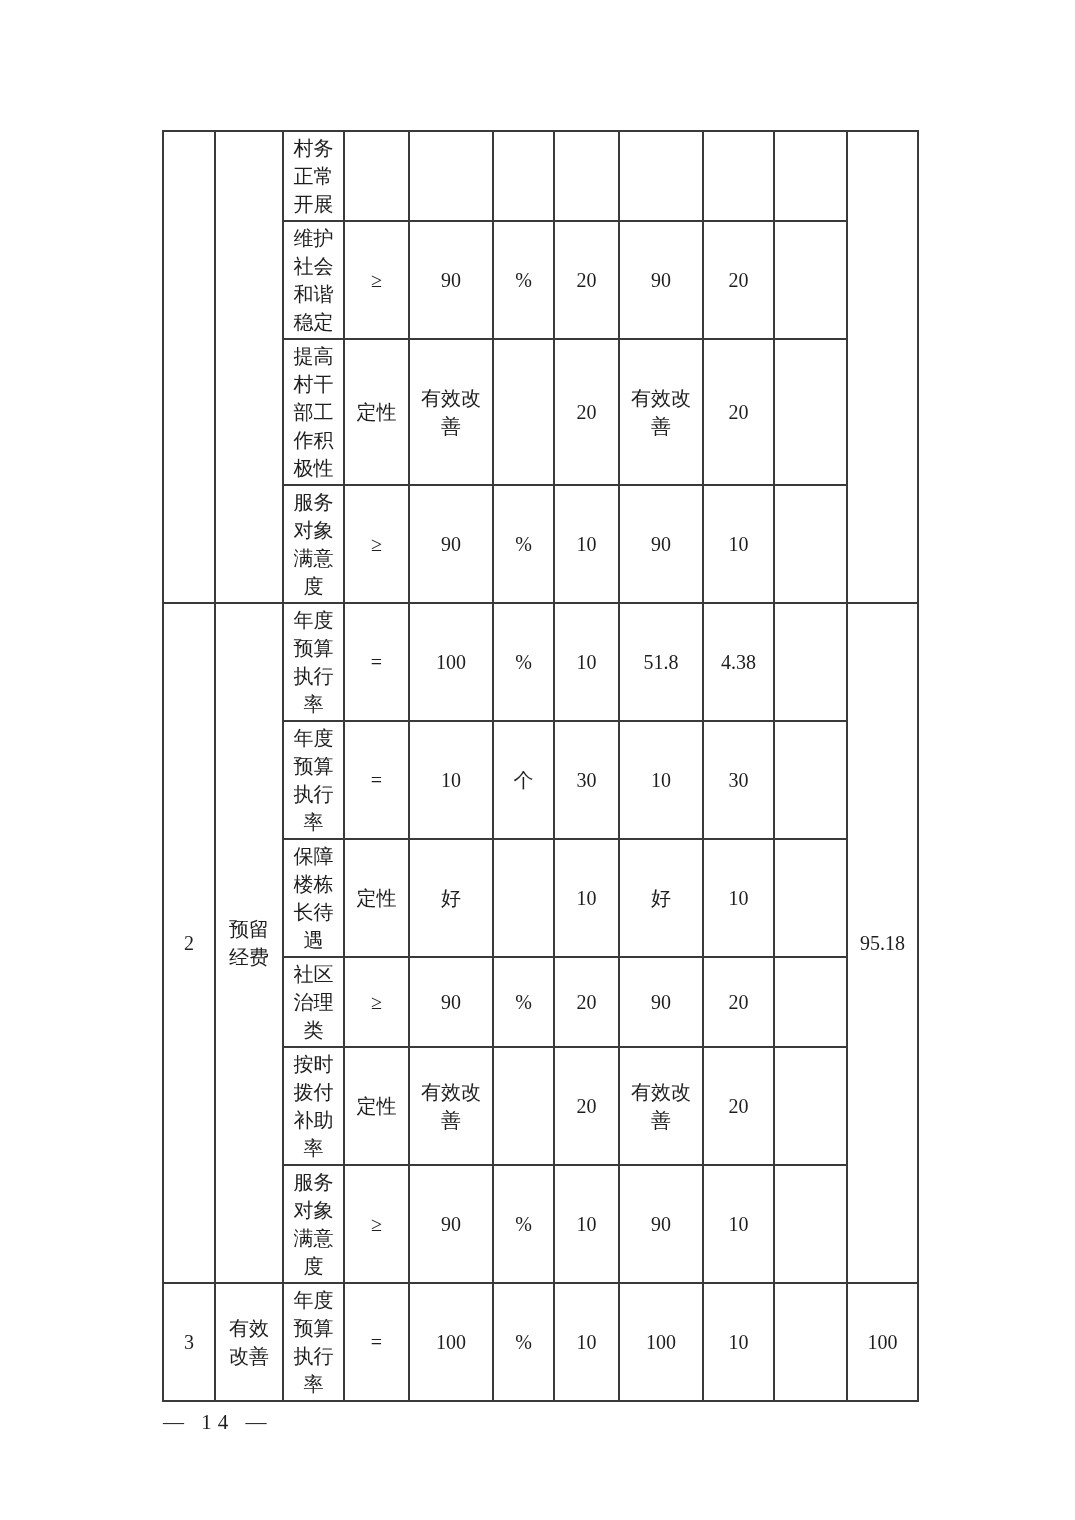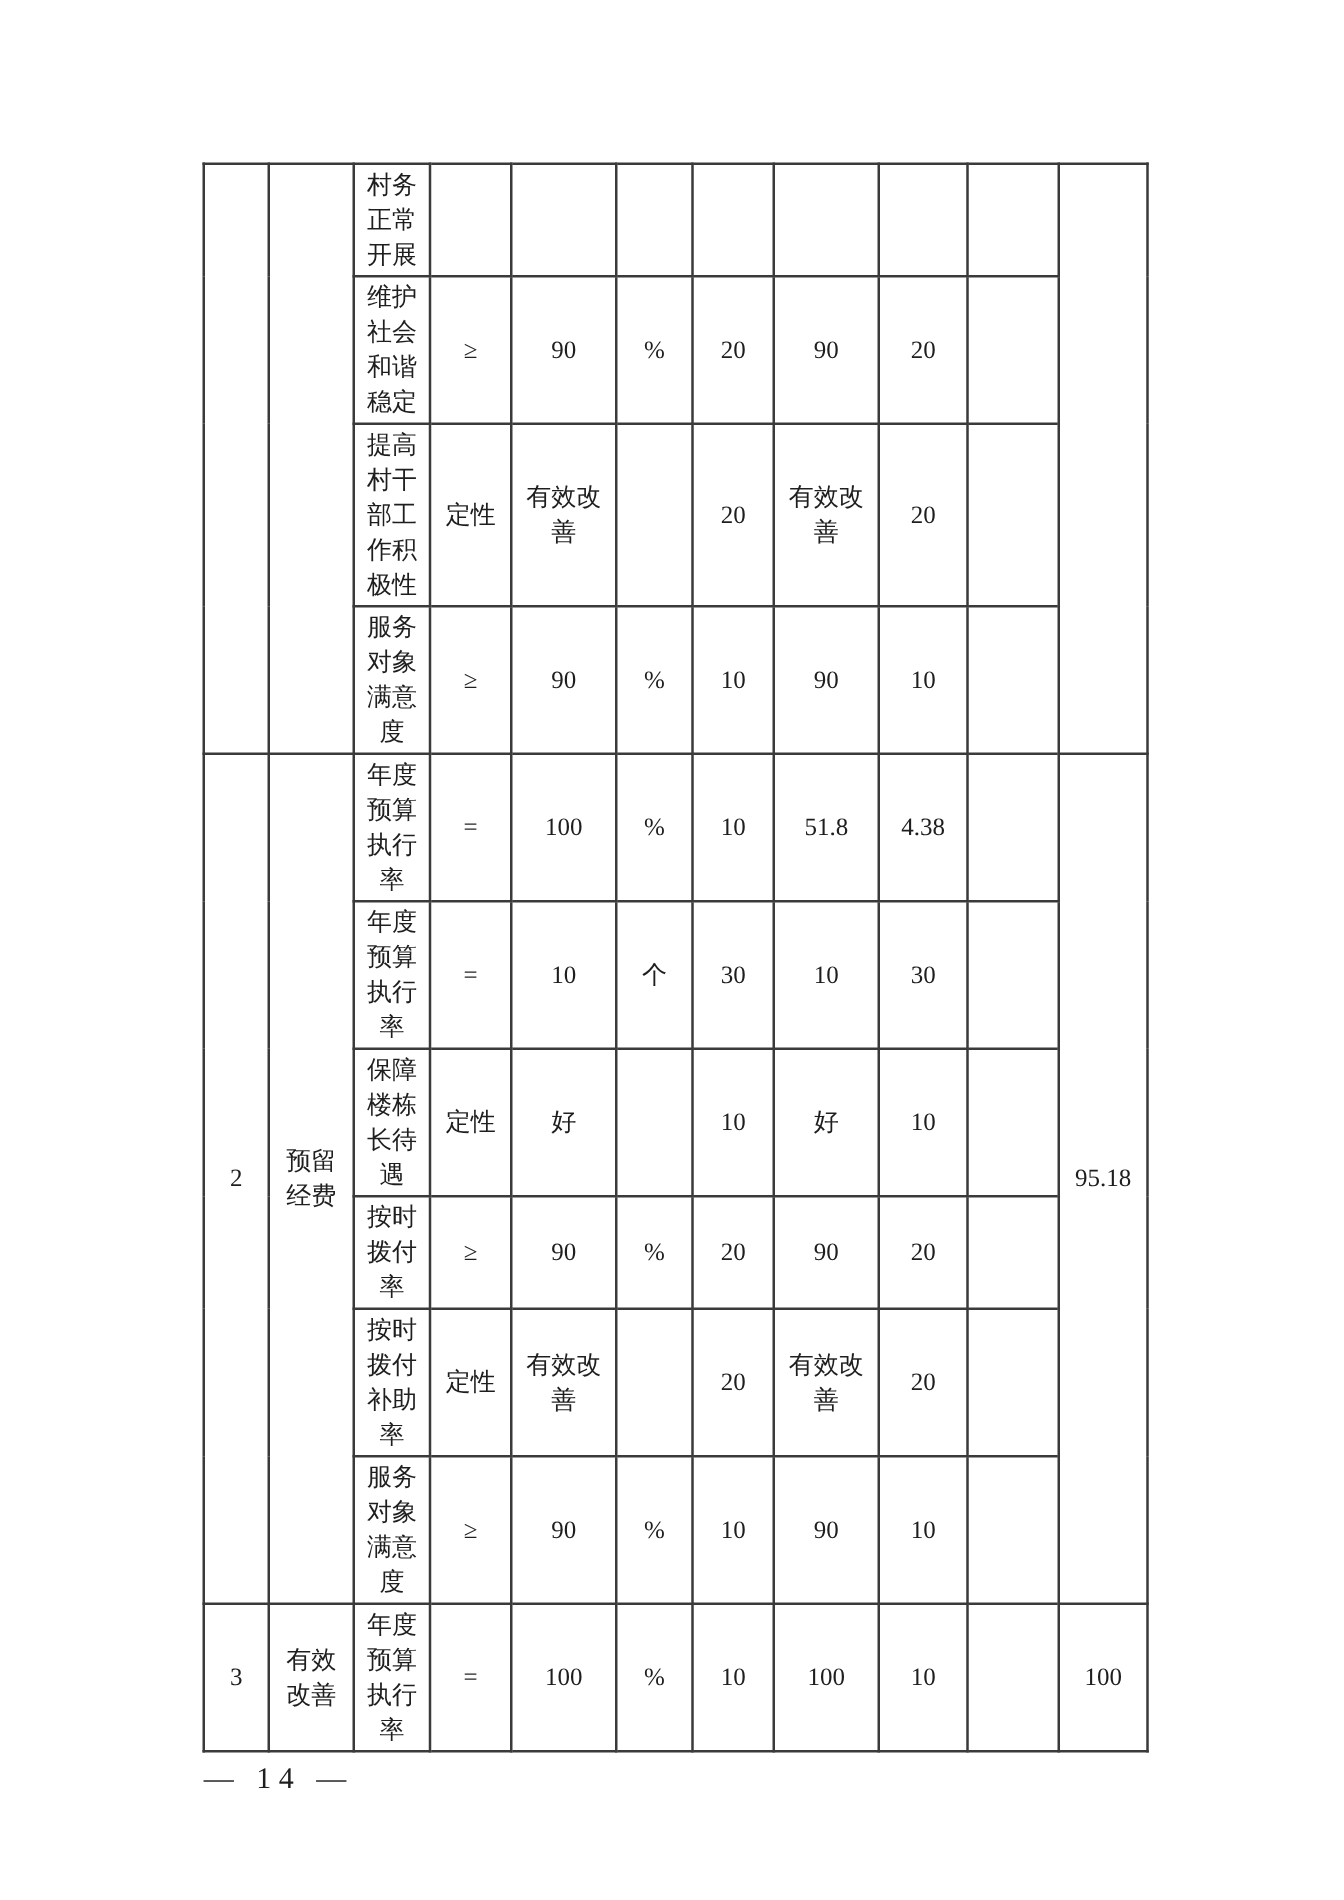--- a/index.html
+++ b/index.html
@@ -27,21 +27,21 @@
     line-height:28px;
     padding:2px 8px;
     word-break:break-all;
     overflow:hidden;
   }
   td.no-top { border-top:none; }
 
   .page-number {
     position:absolute;
     left:163px; top:1410px;
-    font-size:24px;
+    font-size:21px;
     letter-spacing:6px;
     white-space:pre;
     color:#1e1e1e;
   }
 </style>
 </head>
 <body>
 
 <div class="page">
 
@@ -132,21 +132,21 @@
       <td>保障楼栋长待遇</td>
       <td>定性</td>
       <td>好</td>
       <td></td>
       <td>10</td>
       <td>好</td>
       <td>10</td>
       <td></td>
     </tr>
     <tr style="height:85px">
-      <td>按时拨付率</td>
+      <td>社区治理类</td>
       <td>≥</td>
       <td>90</td>
       <td>%</td>
       <td>20</td>
       <td>90</td>
       <td>20</td>
       <td></td>
     </tr>
     <tr style="height:112px">
       <td>按时拨付补助率</td>

